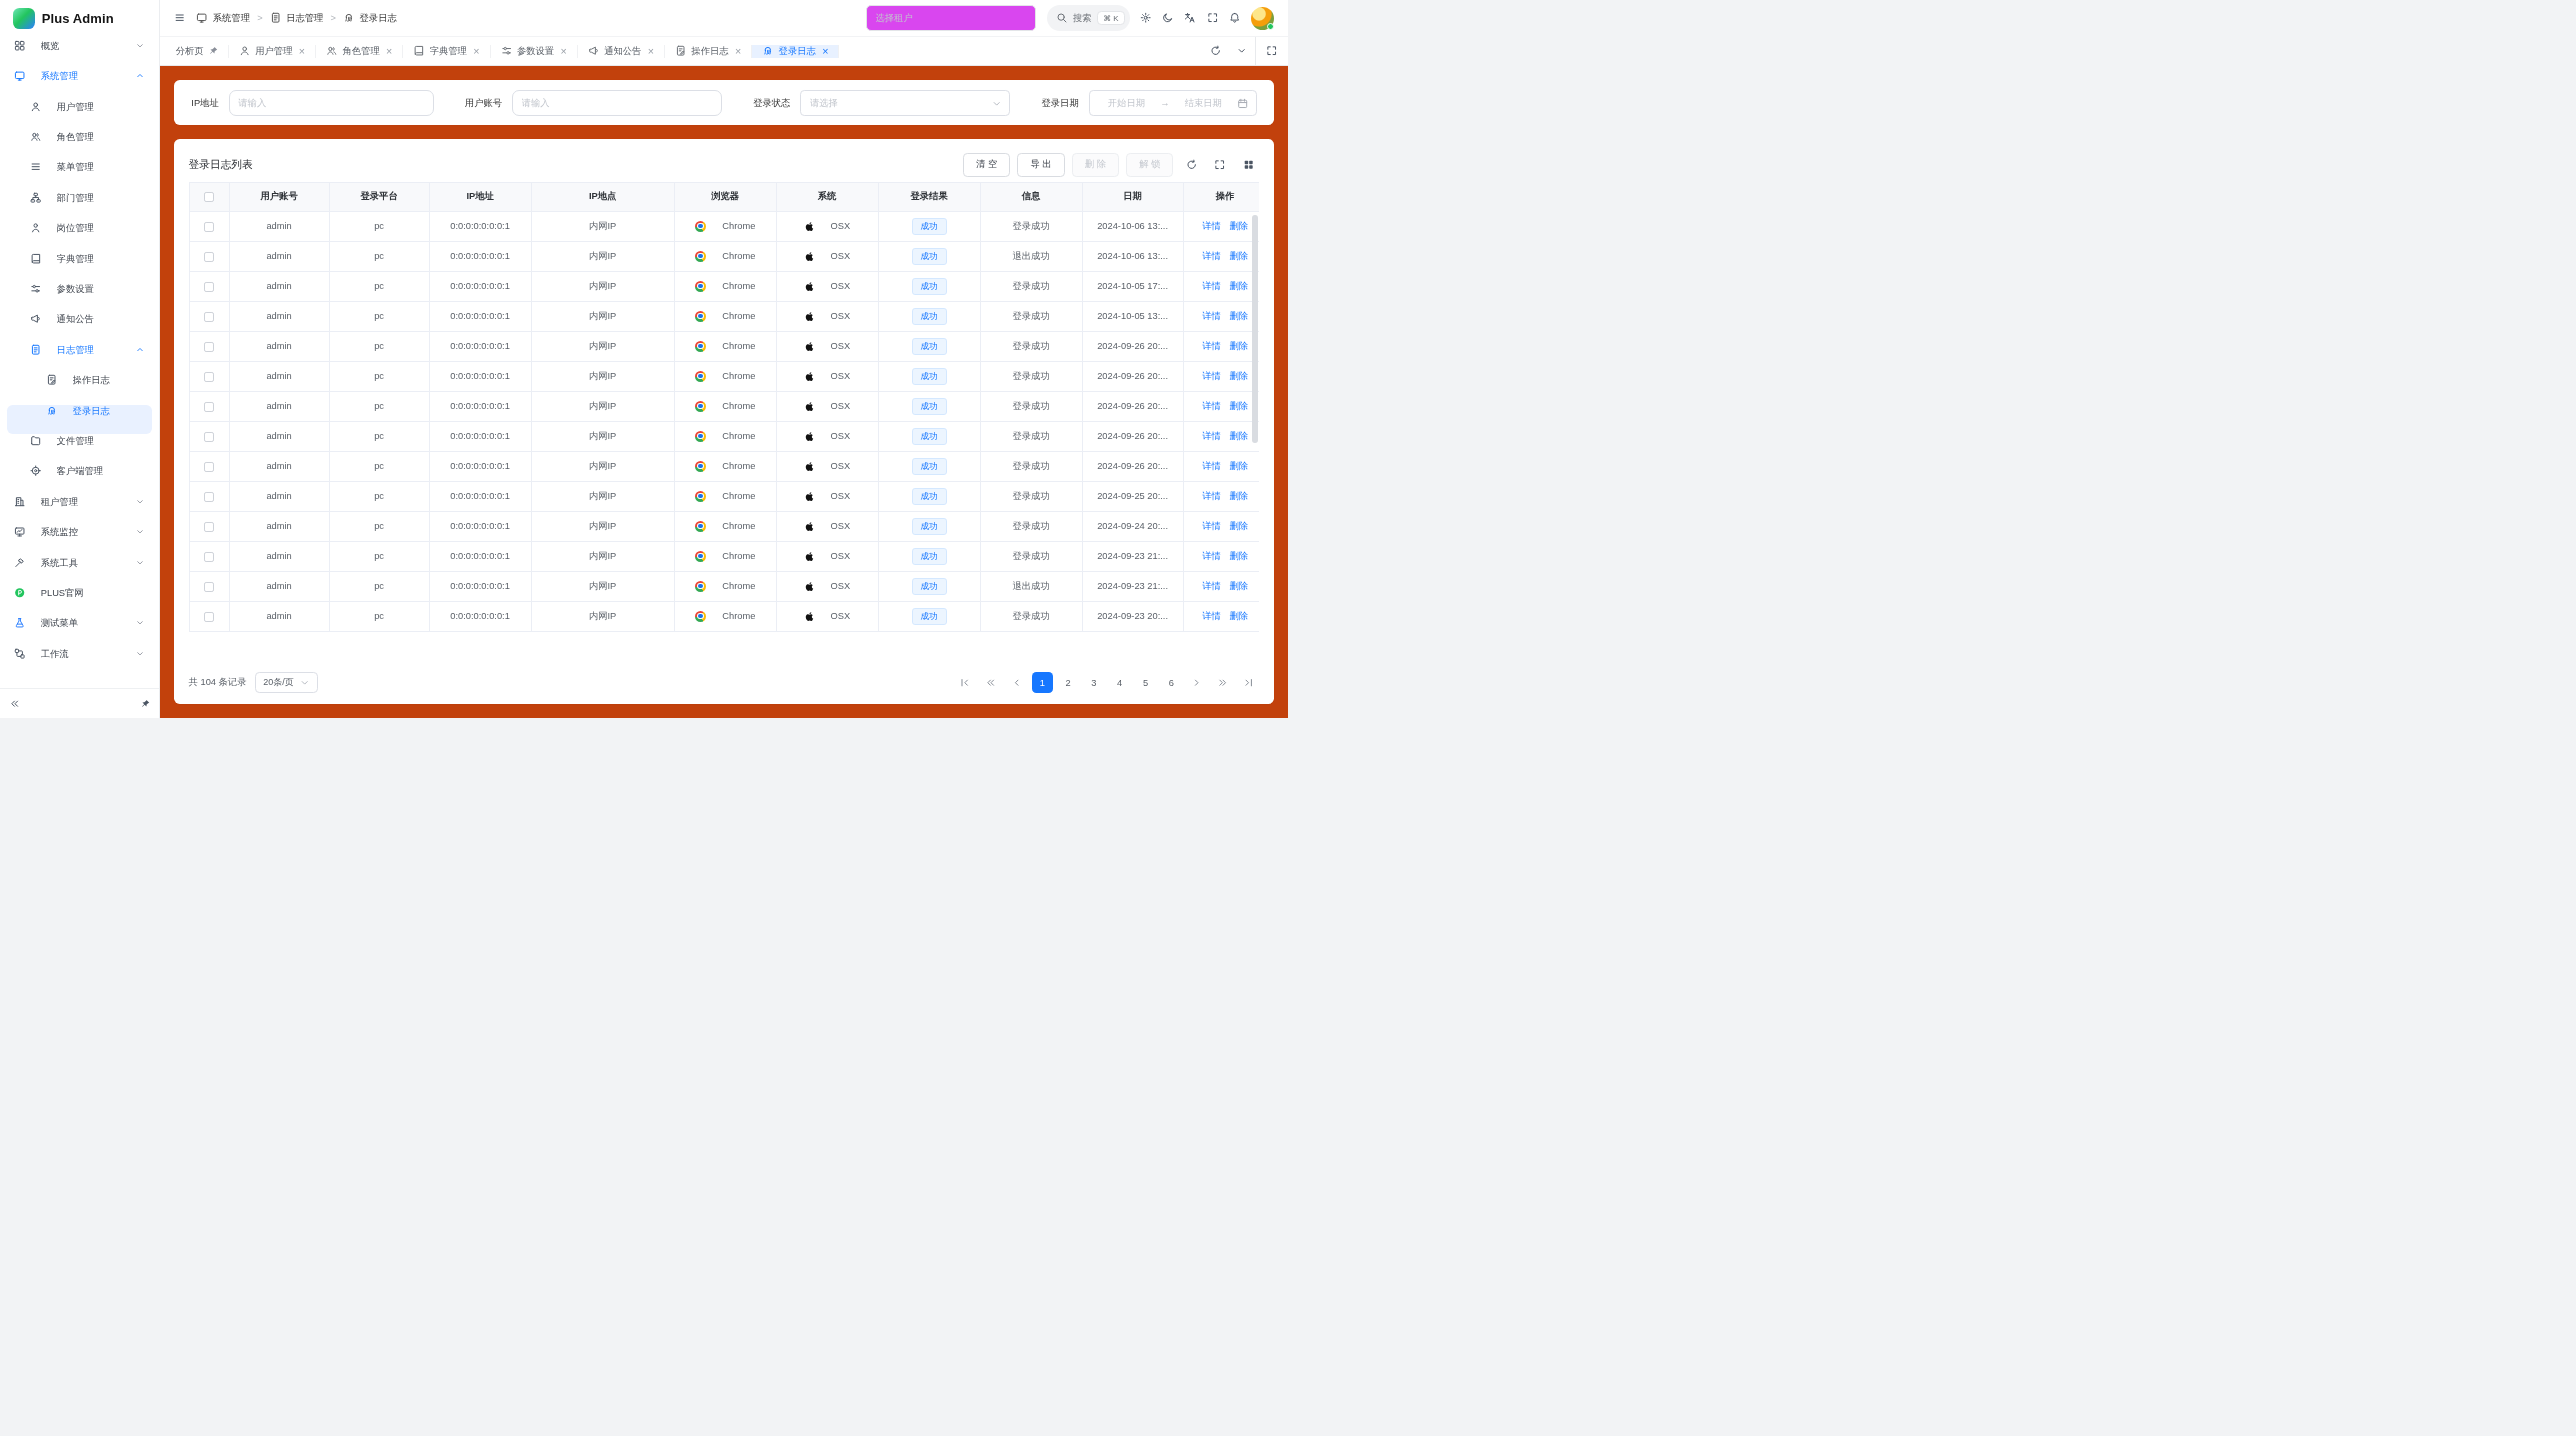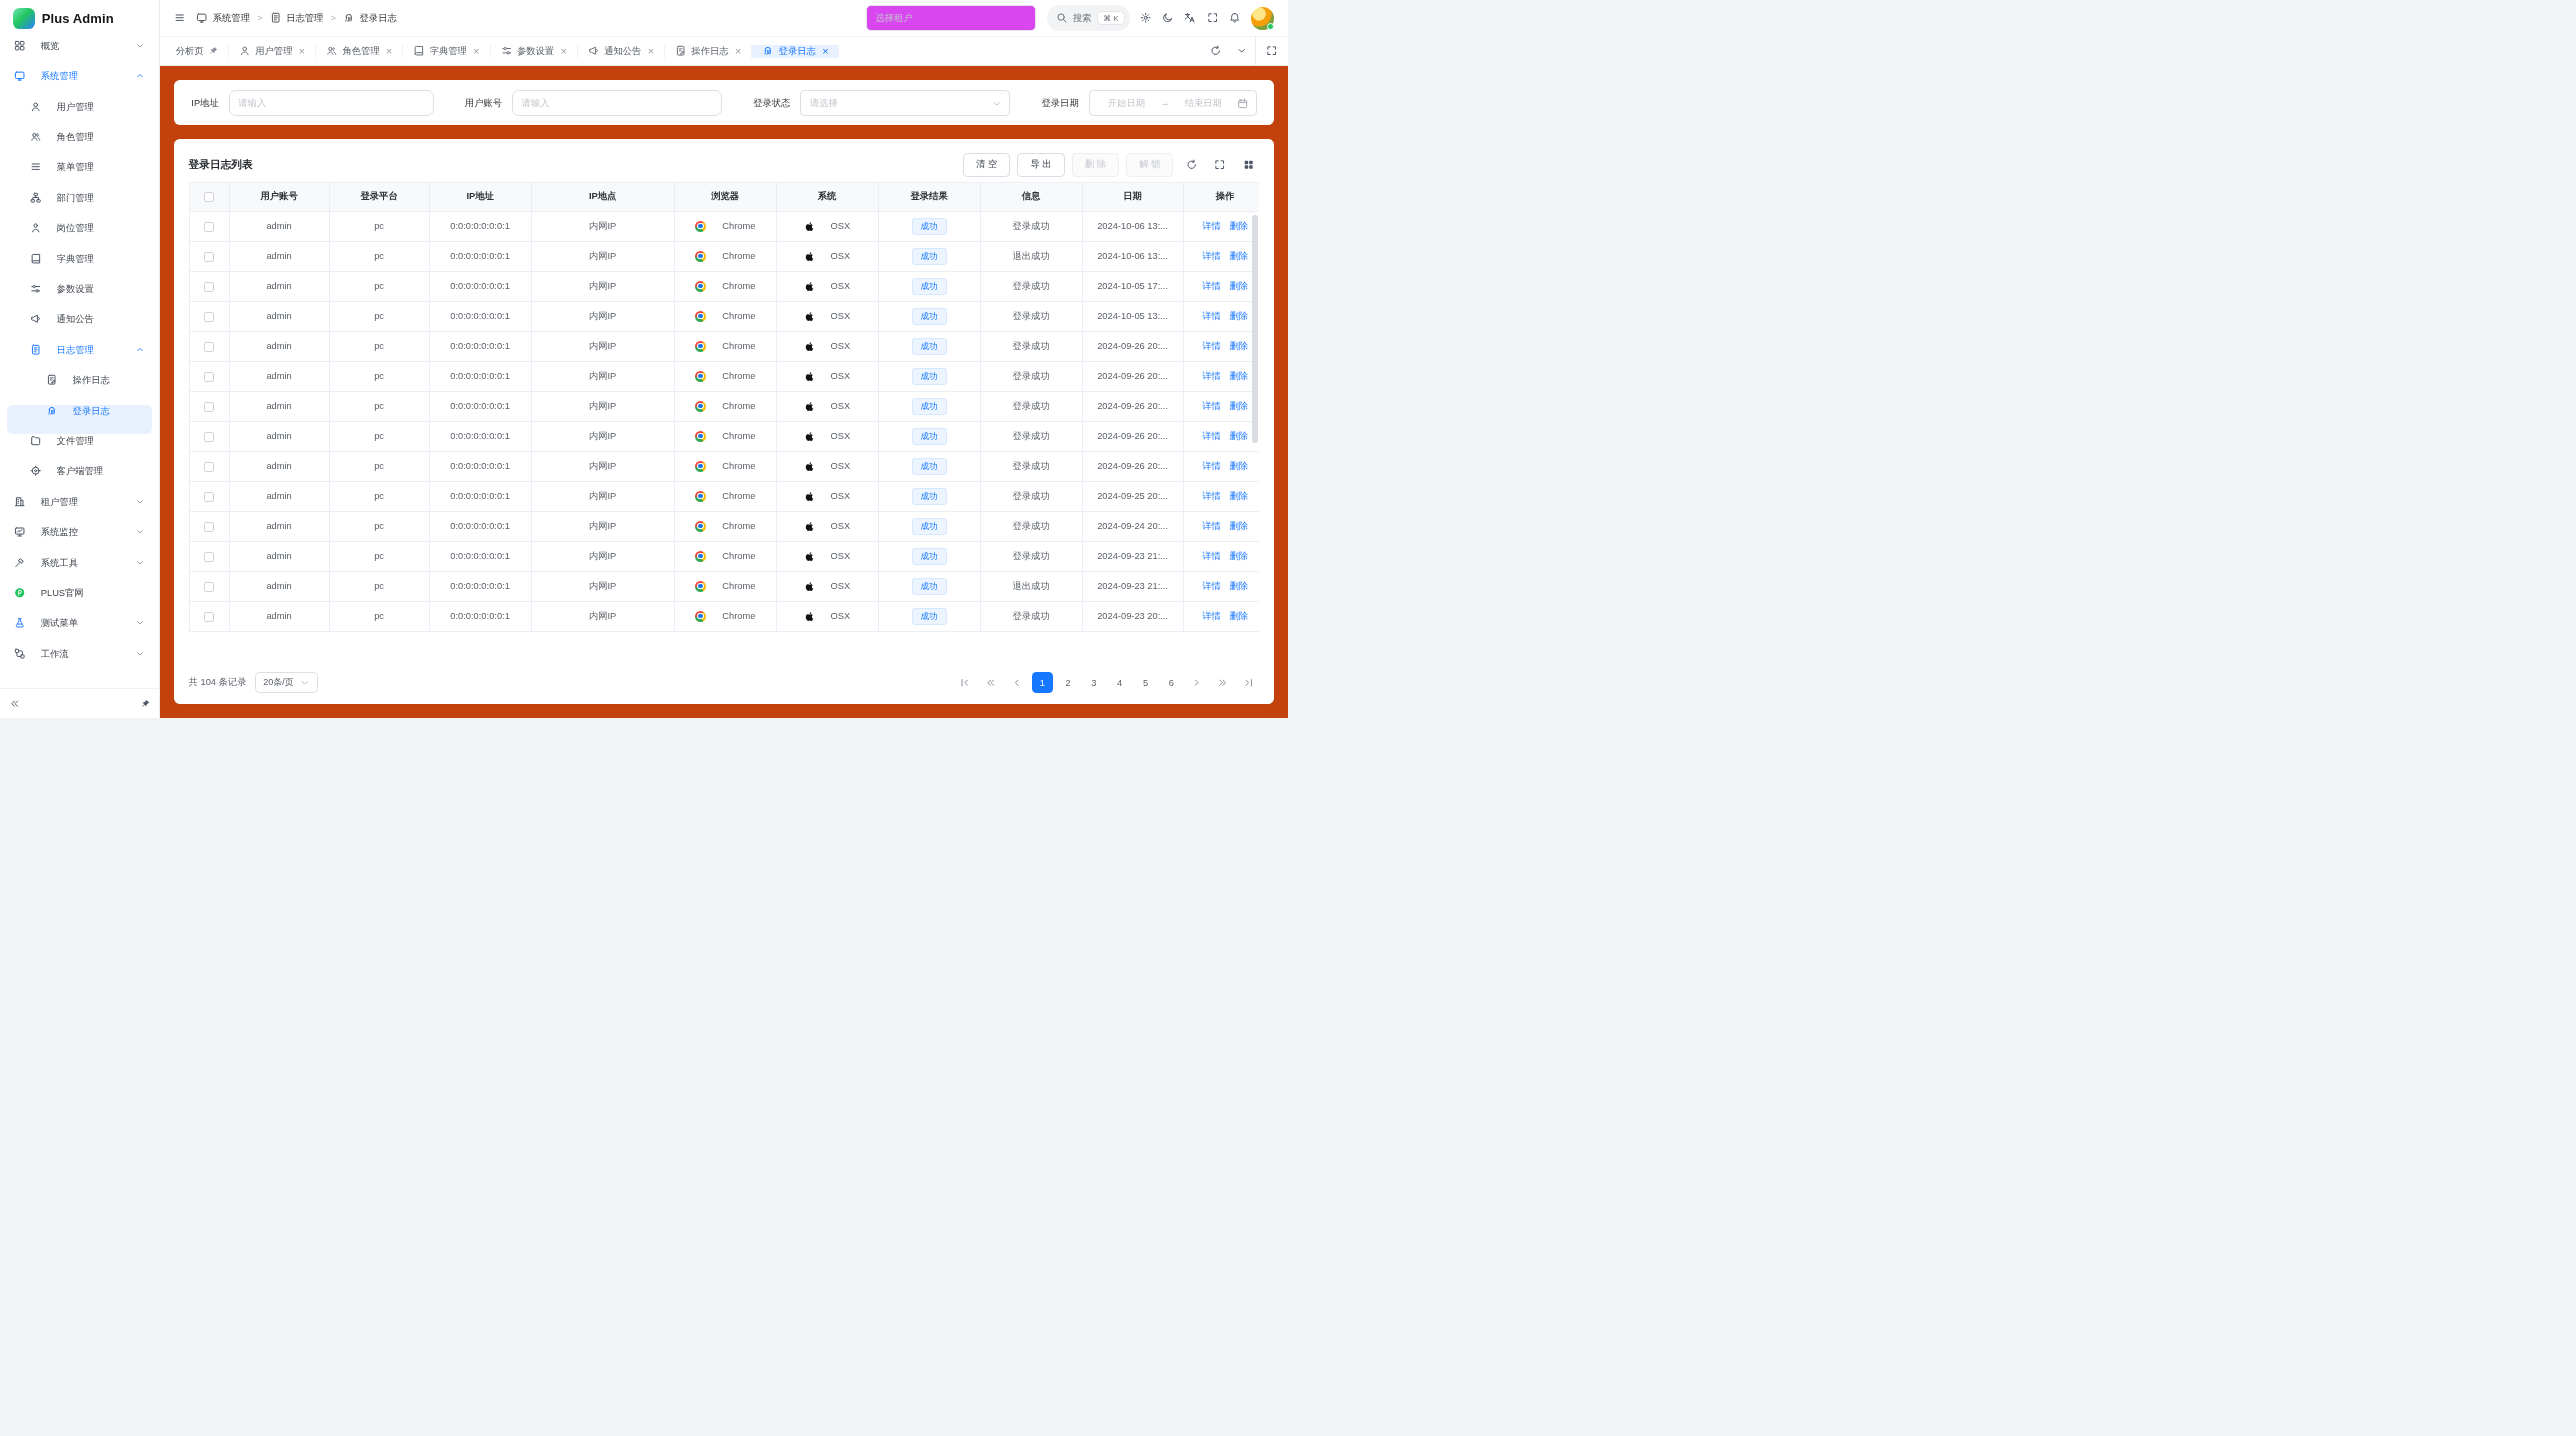--- a/index.html
+++ b/index.html
@@ -70,21 +70,21 @@
 .daterange .cal{color:#a9adb5;line-height:0}
 .f-actions{display:flex;align-items:center;justify-content:flex-end;gap:8.6px}
 .btn{height:24px;padding:0 12px;border:0.7px solid #d9dce1;border-radius:4.3px;background:#fff;color:#3d434c;font:inherit;cursor:pointer;white-space:nowrap}
 .btn.primary{background:#1677ff;border-color:#1677ff;color:#fff}
 .btn.disabled{color:#c3c7ce;background:#fbfbfc;border-color:#eceef1;cursor:not-allowed}
 .collapse-link{color:#1677ff;display:inline-flex;align-items:center;gap:2.1px;cursor:pointer;margin-left:2.9px}
 .collapse-link .icon{color:#1677ff}
 
 .listcard{flex:1;min-height:0;padding:8.6px 14.3px 0;display:flex;flex-direction:column}
 .list-head{height:34px;flex:none;display:flex;align-items:center}
-.list-head h3{font-size:10.7px;font-weight:700;color:#26292e}
+.list-head h3{font-size:10.7px;font-weight:400;color:#26292e}
 .list-actions{margin-left:auto;display:flex;align-items:center;gap:7.2px}
 .list-actions .iconbtn{width:21.5px;height:21.5px}
 .table-wrap{flex:1;min-height:0;overflow:hidden;position:relative}
 table{width:100%;border-collapse:collapse;table-layout:fixed}
 th,td{border:0.7px solid #ebeef5;height:30px;padding:0 4.3px;text-align:center;white-space:nowrap;overflow:hidden;text-overflow:ellipsis;color:#5a6068;font-size:9.3px}
 thead th{background:#f8f9fb;color:#2f3338;font-weight:600;height:29px}
 .cb{display:inline-block;width:10px;height:10px;border:0.7px solid #ced2d9;border-radius:2.1px;background:#fff;vertical-align:middle;cursor:pointer}
 .cellflex{display:inline-flex;align-items:center;gap:16px;vertical-align:middle}
 .chrome{position:relative;width:11.4px;height:11.4px;border-radius:50%;background:conic-gradient(from -90deg,#ea4335 0 120deg,#fbbc05 0 240deg,#34a853 0 360deg);display:inline-block;flex:none}
 .chrome::before{content:"";position:absolute;inset:2.5px;background:#fff;border-radius:50%}

